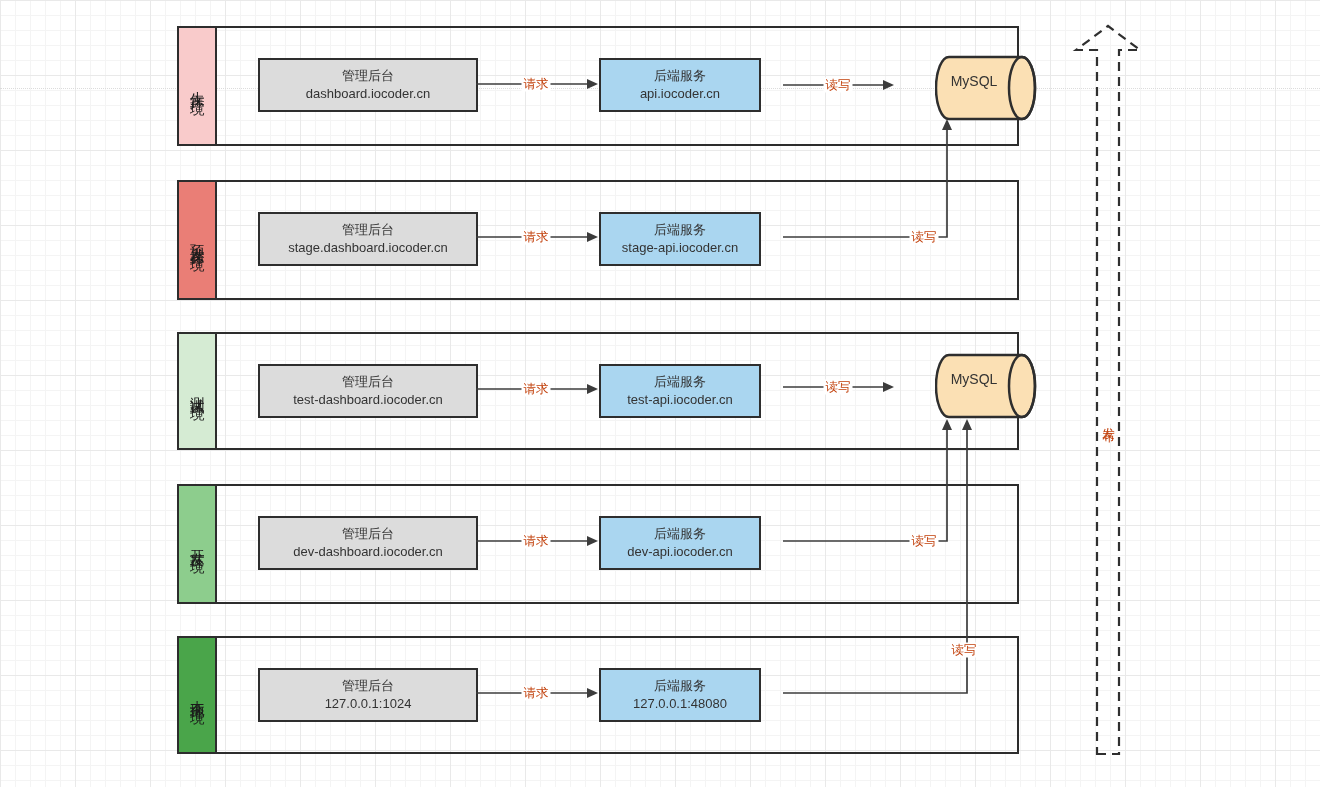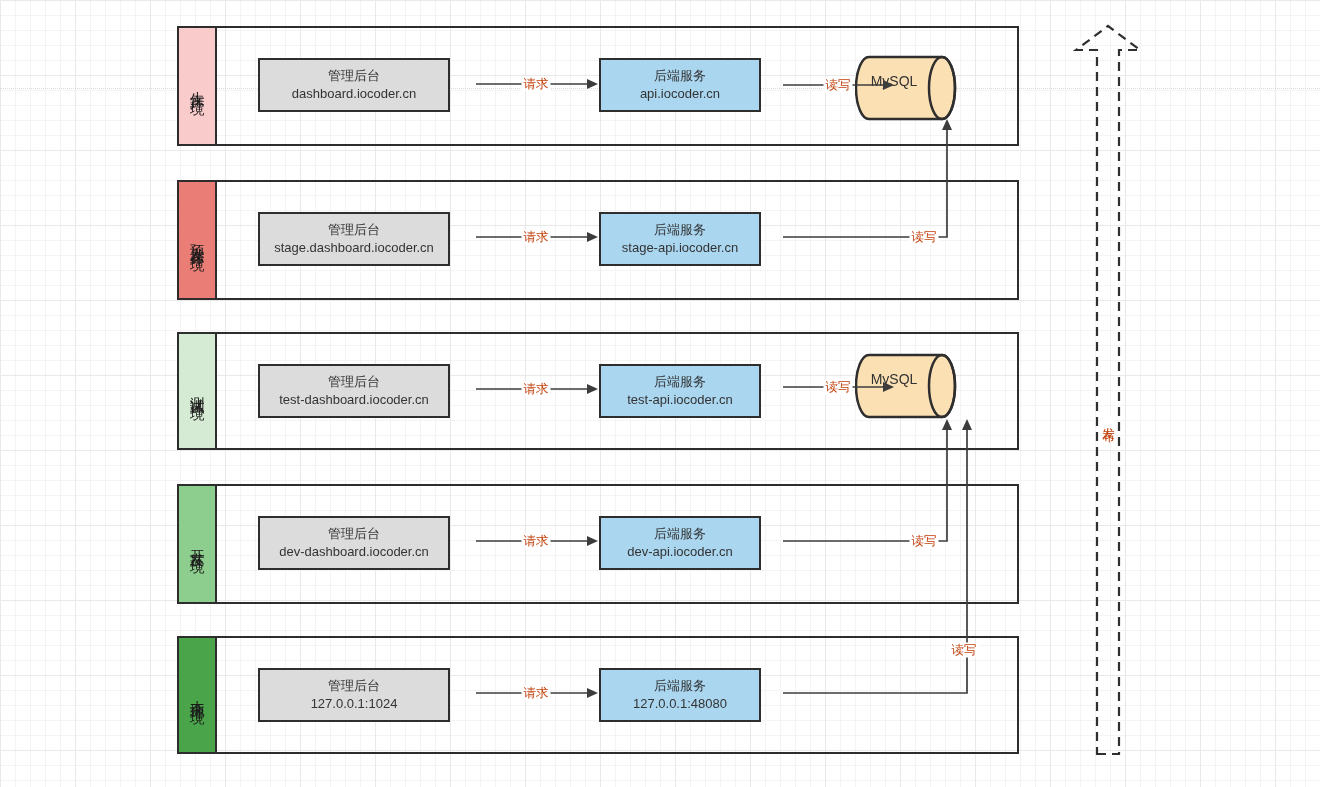--- a/index.html
+++ b/index.html
@@ -24,23 +24,23 @@
   .env-strip span{
     writing-mode:vertical-rl;text-orientation:upright;
     font-size:14.5px;color:#1b1b1b;letter-spacing:3px;line-height:1;
   }
   .node{
     position:absolute;border:2px solid #2e2e2e;box-sizing:border-box;
     display:flex;flex-direction:column;align-items:center;justify-content:center;
     font-size:13px;color:#333;line-height:1.4;text-align:center;
   }
   .node .t{white-space:nowrap;}
-  .dashboard{left:79px;top:30px;width:192px;height:54px;background:#dcdcdc;}
+  .dashboard{left:79px;top:30px;width:220px;height:54px;background:#dcdcdc;}
   .backend{left:420px;top:30px;width:162px;height:54px;background:#aad6f0;}
-  .mysql{position:absolute;left:676px;width:102px;height:52px;}
+  .mysql{position:absolute;left:756px;width:102px;height:52px;}
   .mysql svg{position:absolute;left:0;top:0;}
   .mysql .t{
     position:absolute;left:0;top:0;right:24px;bottom:0;
     display:flex;align-items:center;justify-content:center;
     font-size:14px;color:#333;
   }
   #connectors{position:absolute;left:0;top:0;z-index:5;}
   .lbl{
     position:absolute;transform:translate(-50%,-50%);
     background:#ffffff;padding:0 2px;font-size:12.5px;color:#c2410c;

